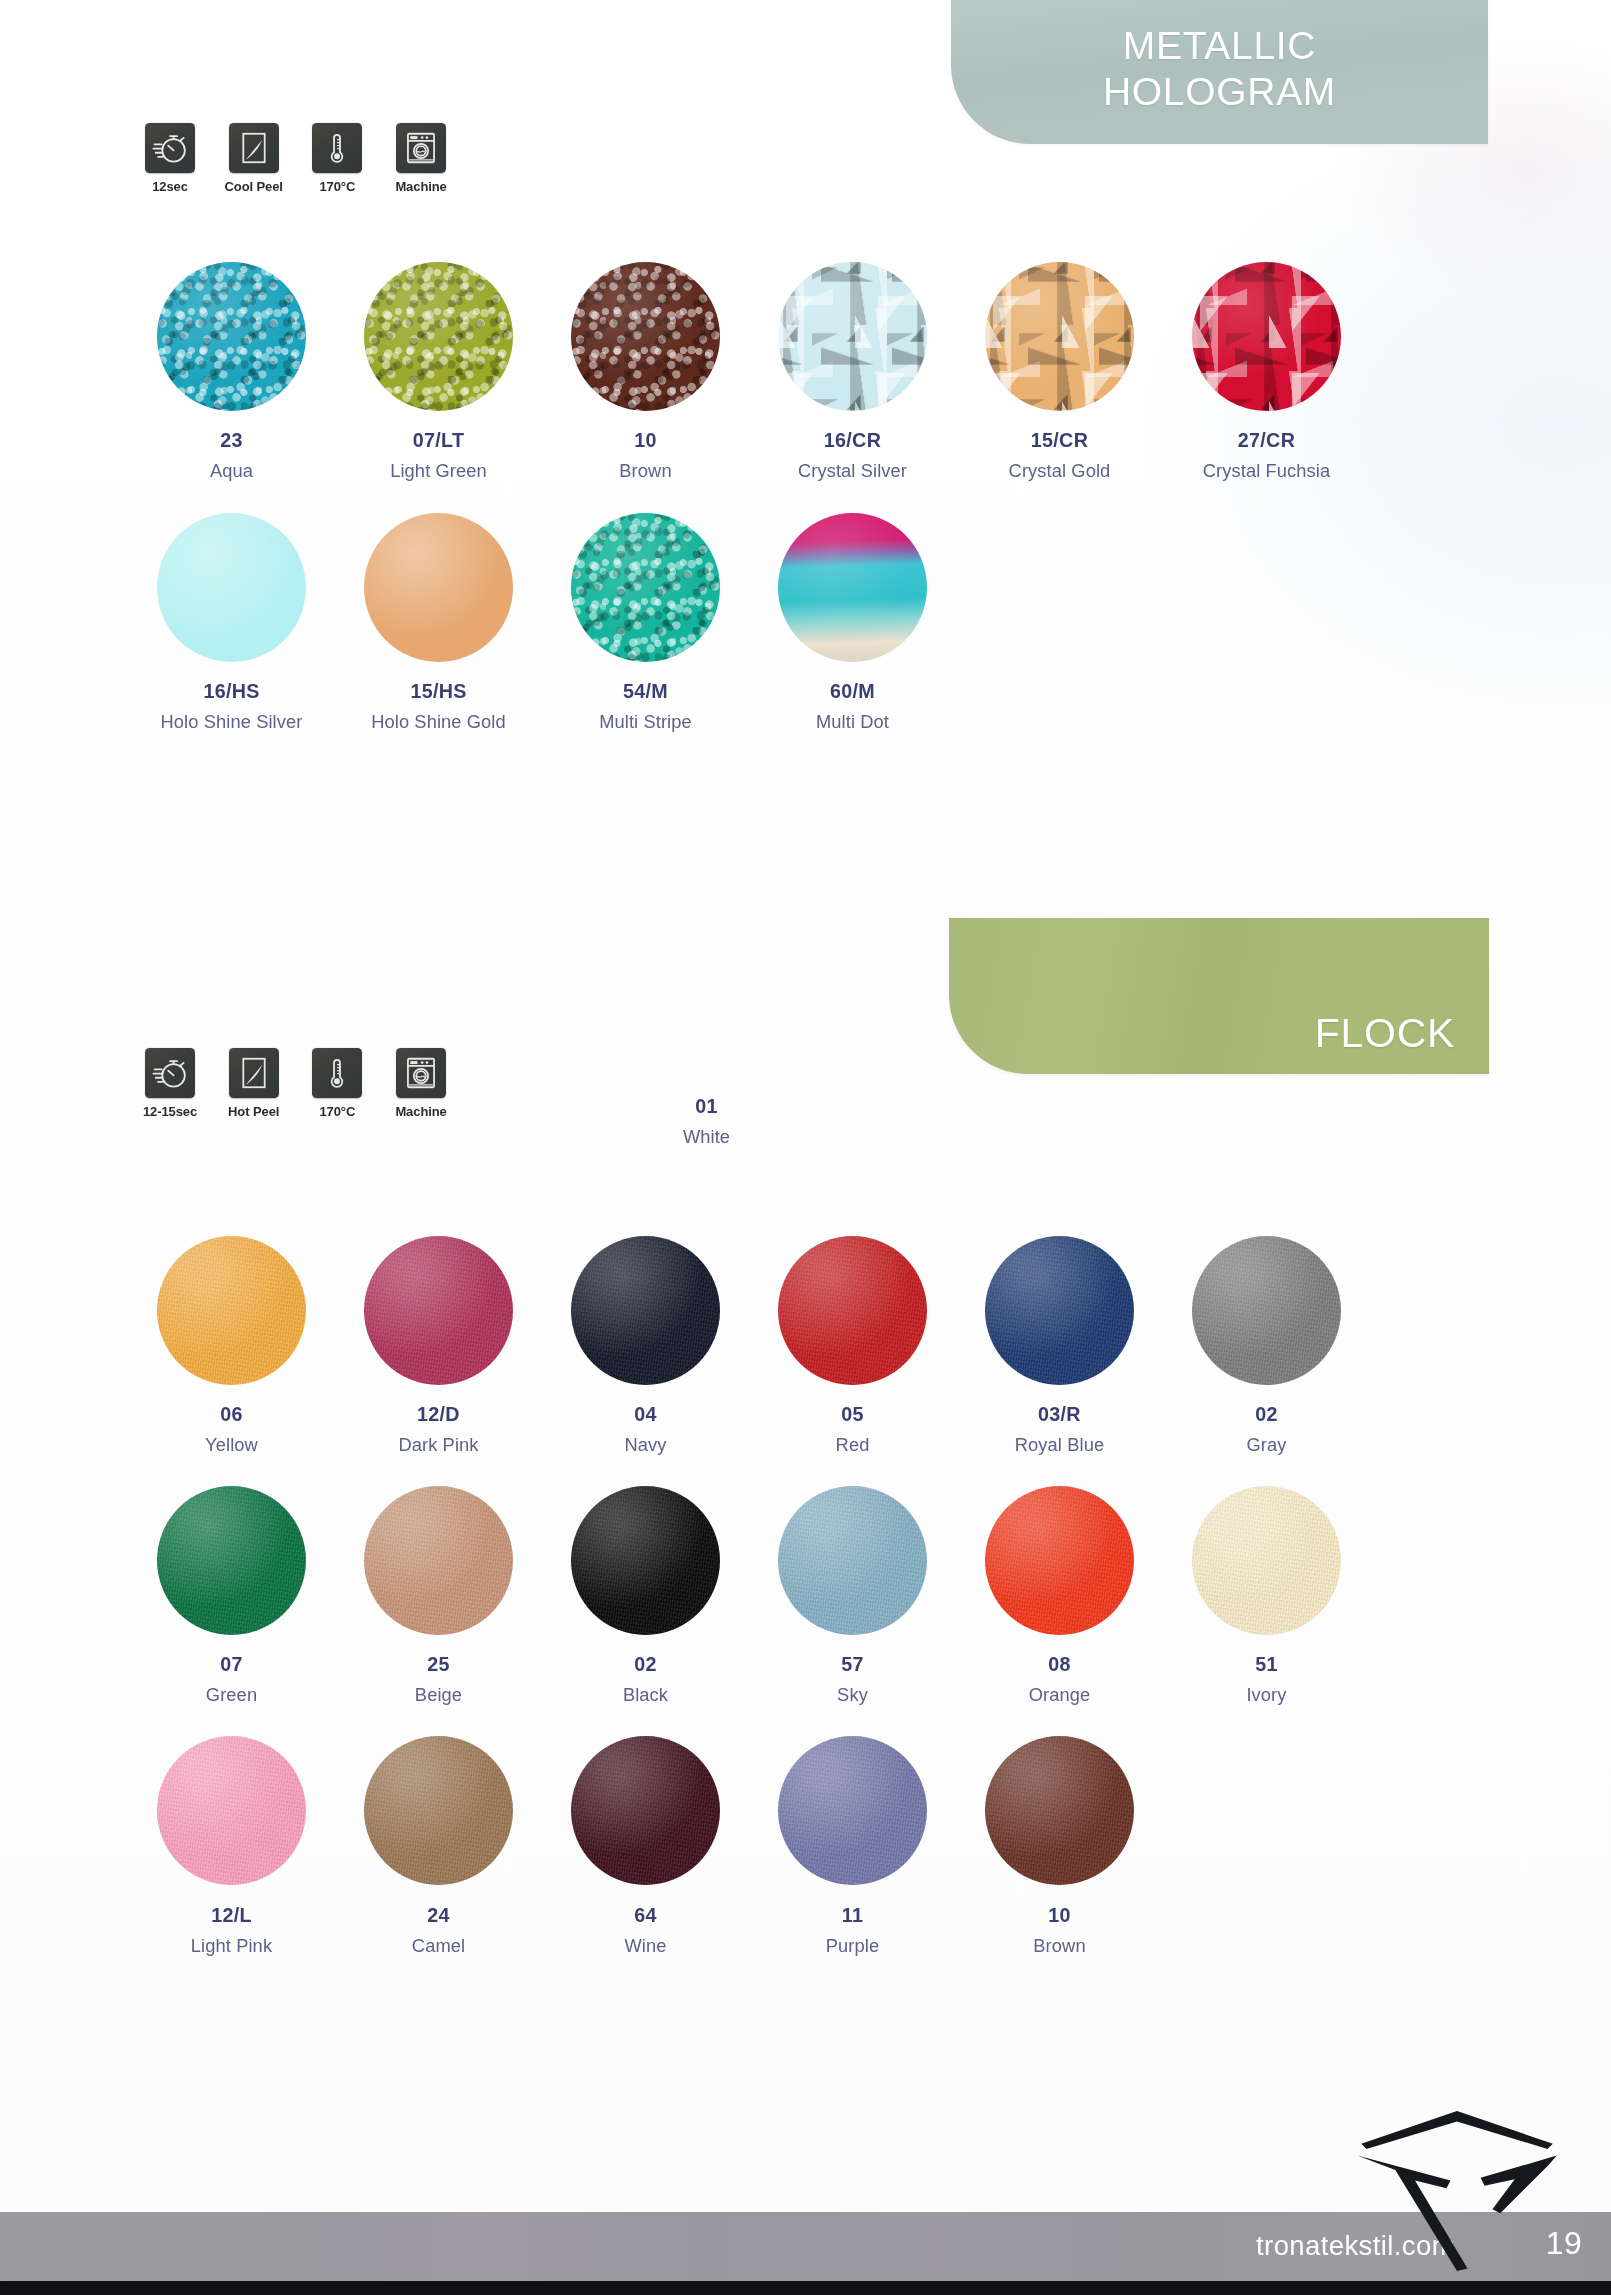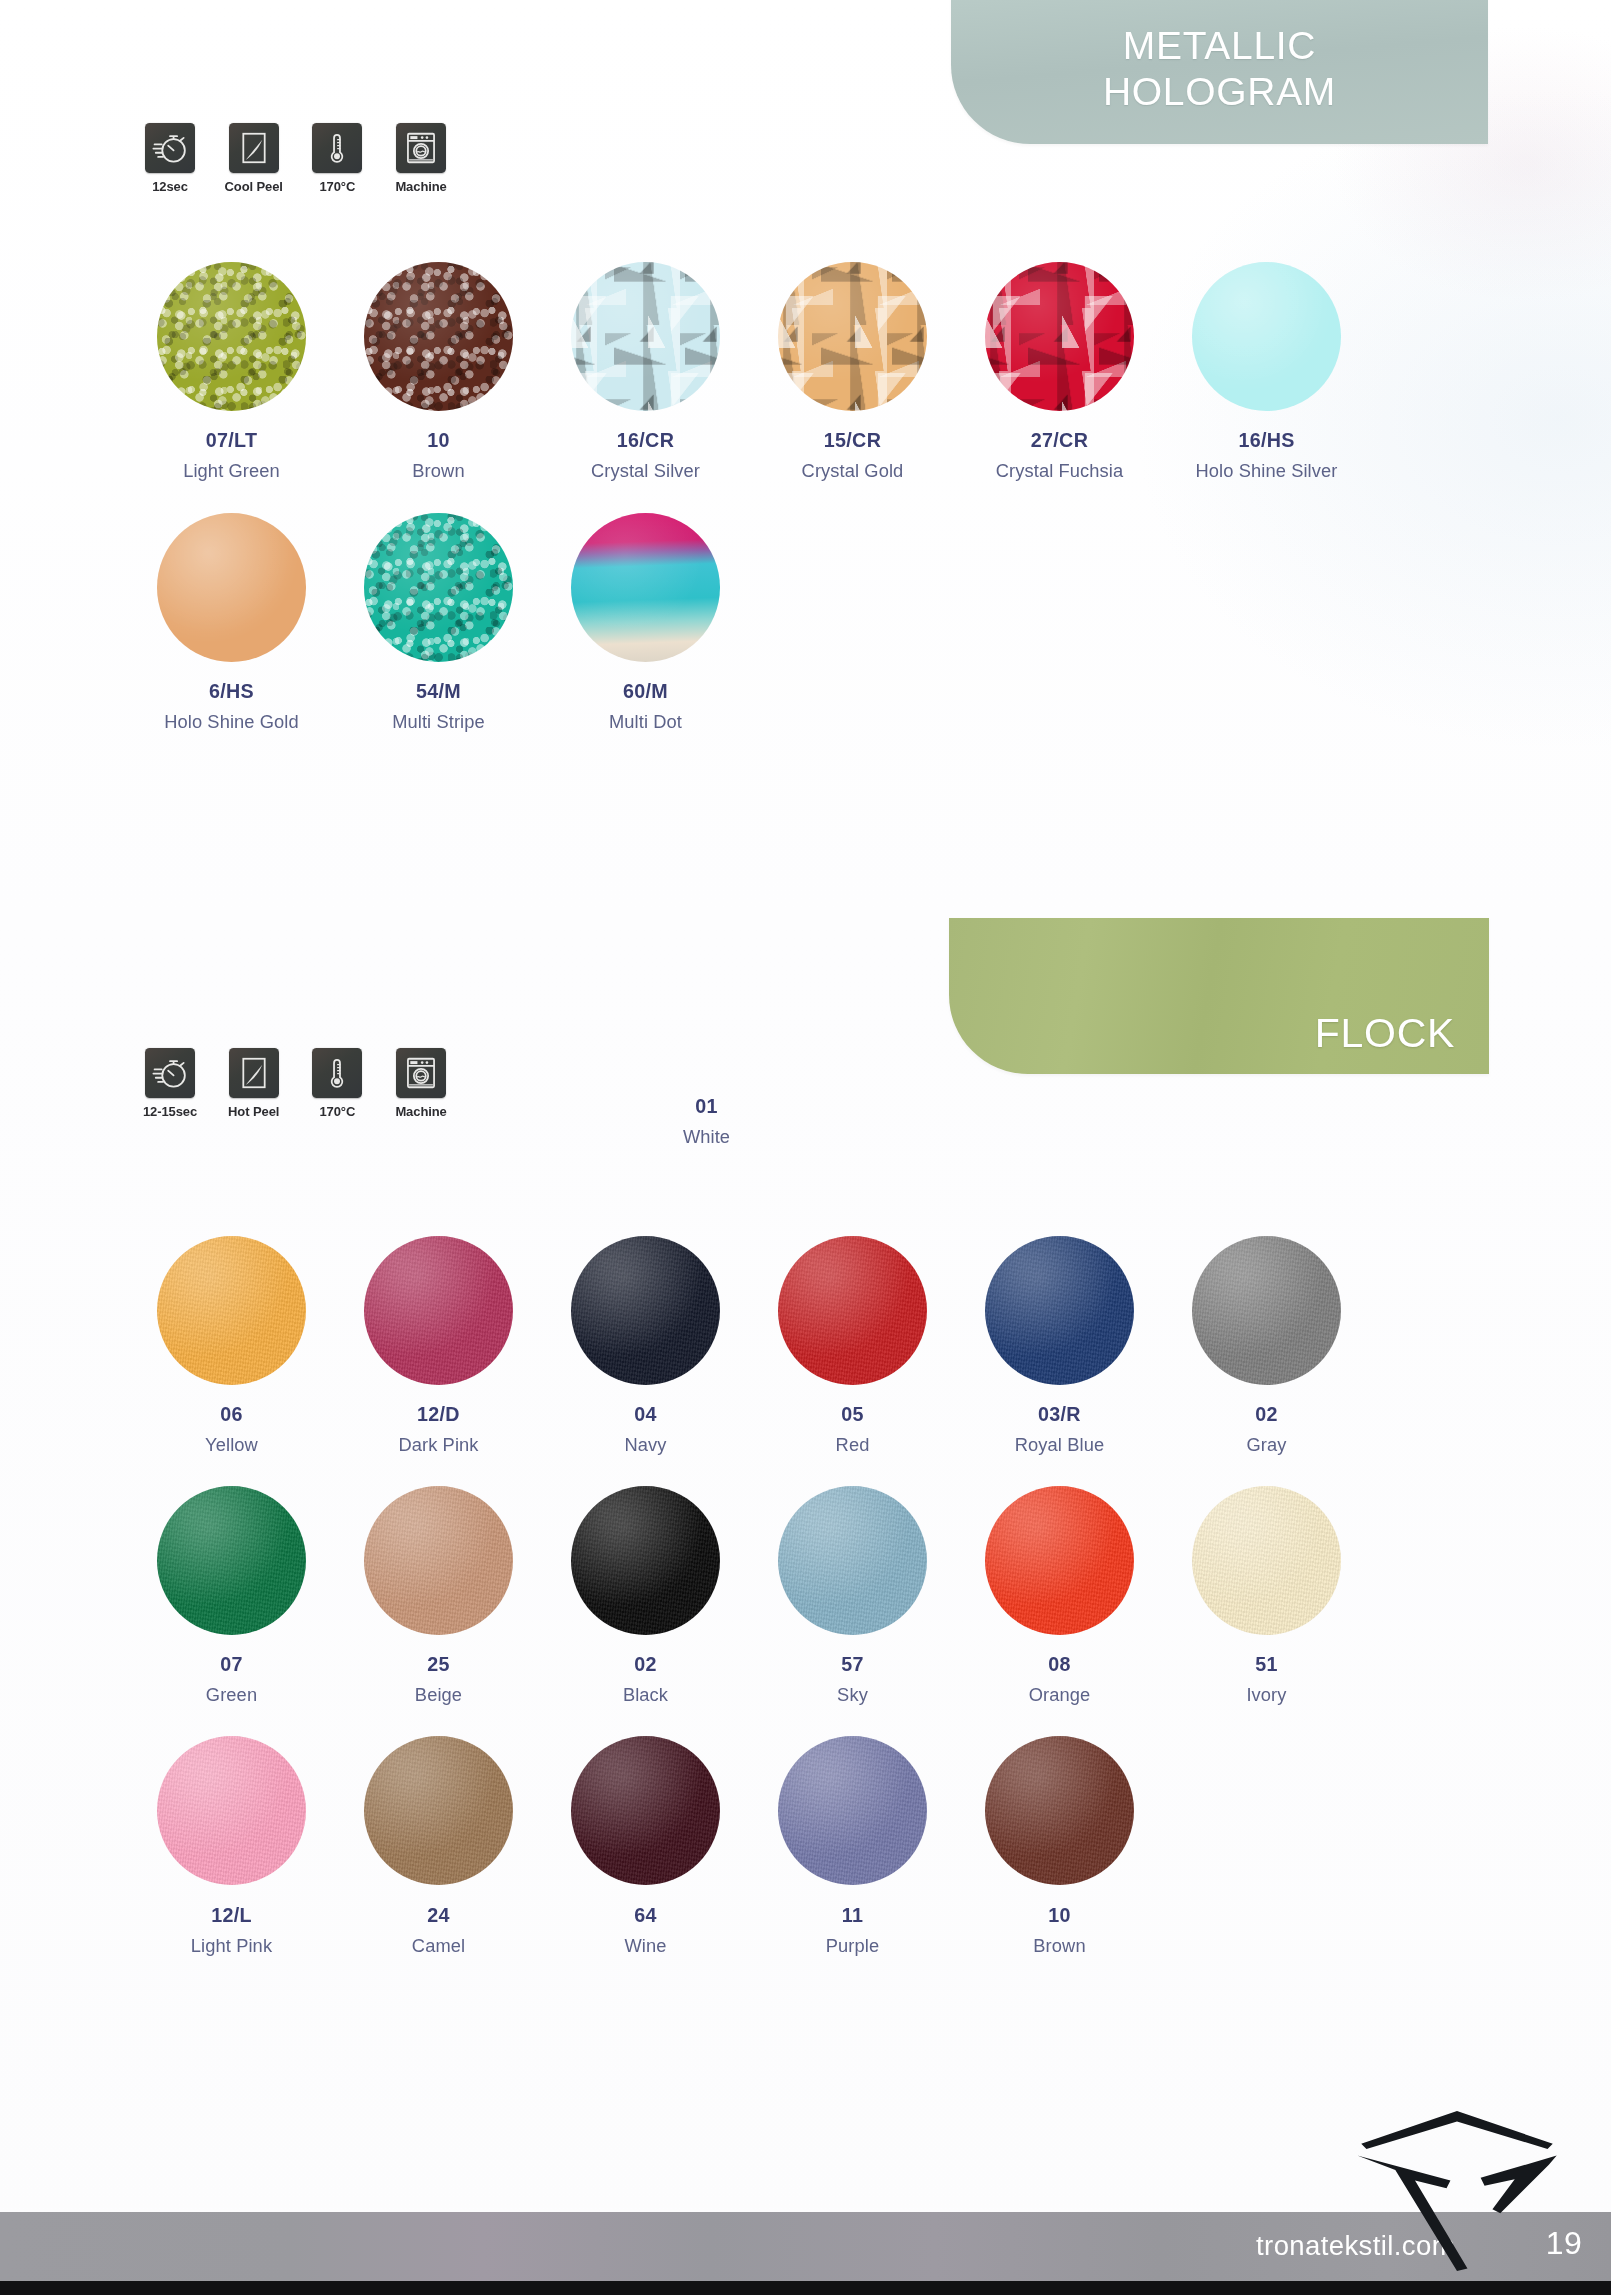--- a/index.html
+++ b/index.html
@@ -285,20 +285,25 @@
           <path d="M25 39c3-3 5 2 8-1s4 2 6 0" stroke-width="2"></path>
           <path d="M12 52h40" stroke-width="2"></path>
         </svg>
       </div>
       <div class="instr-label">Machine</div>
     </div>
   </div>
 
   <div class="grid" id="grid-hologram">
       <div class="swatch-cell">
+        <div class="swatch tex-glitter" style="background-color: rgb(29, 164, 189);"></div>
+        <div class="swatch-code">23</div>
+        <div class="swatch-name">Aqua</div>
+      </div>
+      <div class="swatch-cell">
         <div class="swatch tex-glitter" style="background-color: rgb(154, 168, 44);"></div>
         <div class="swatch-code">07/LT</div>
         <div class="swatch-name">Light Green</div>
       </div>
       <div class="swatch-cell">
         <div class="swatch tex-glitter" style="background-color: rgb(94, 42, 30);"></div>
         <div class="swatch-code">10</div>
         <div class="swatch-name">Brown</div>
       </div>
       <div class="swatch-cell">
@@ -316,21 +321,21 @@
         <div class="swatch-code">27/CR</div>
         <div class="swatch-name">Crystal Fuchsia</div>
       </div>
       <div class="swatch-cell">
         <div class="swatch tex-smooth" style="background-color: rgb(180, 240, 241);"></div>
         <div class="swatch-code">16/HS</div>
         <div class="swatch-name">Holo Shine Silver</div>
       </div>
       <div class="swatch-cell">
         <div class="swatch tex-smooth" style="background-color: rgb(230, 167, 112);"></div>
-        <div class="swatch-code">6/HS</div>
+        <div class="swatch-code">15/HS</div>
         <div class="swatch-name">Holo Shine Gold</div>
       </div>
       <div class="swatch-cell">
         <div class="swatch tex-glitter" style="background-color: rgb(22, 180, 156);"></div>
         <div class="swatch-code">54/M</div>
         <div class="swatch-name">Multi Stripe</div>
       </div>
       <div class="swatch-cell">
         <div class="swatch tex-glitter" style="background: linear-gradient(178deg, rgb(214, 26, 110) 0%, rgb(207, 34, 116) 20%, rgb(143, 95, 168) 27%, rgb(62, 195, 210) 36%, rgb(47, 192, 201) 58%, rgb(143, 214, 210) 72%, rgb(236, 224, 207) 86%, rgb(220, 212, 198) 100%);"></div>
         <div class="swatch-code">60/M</div>

